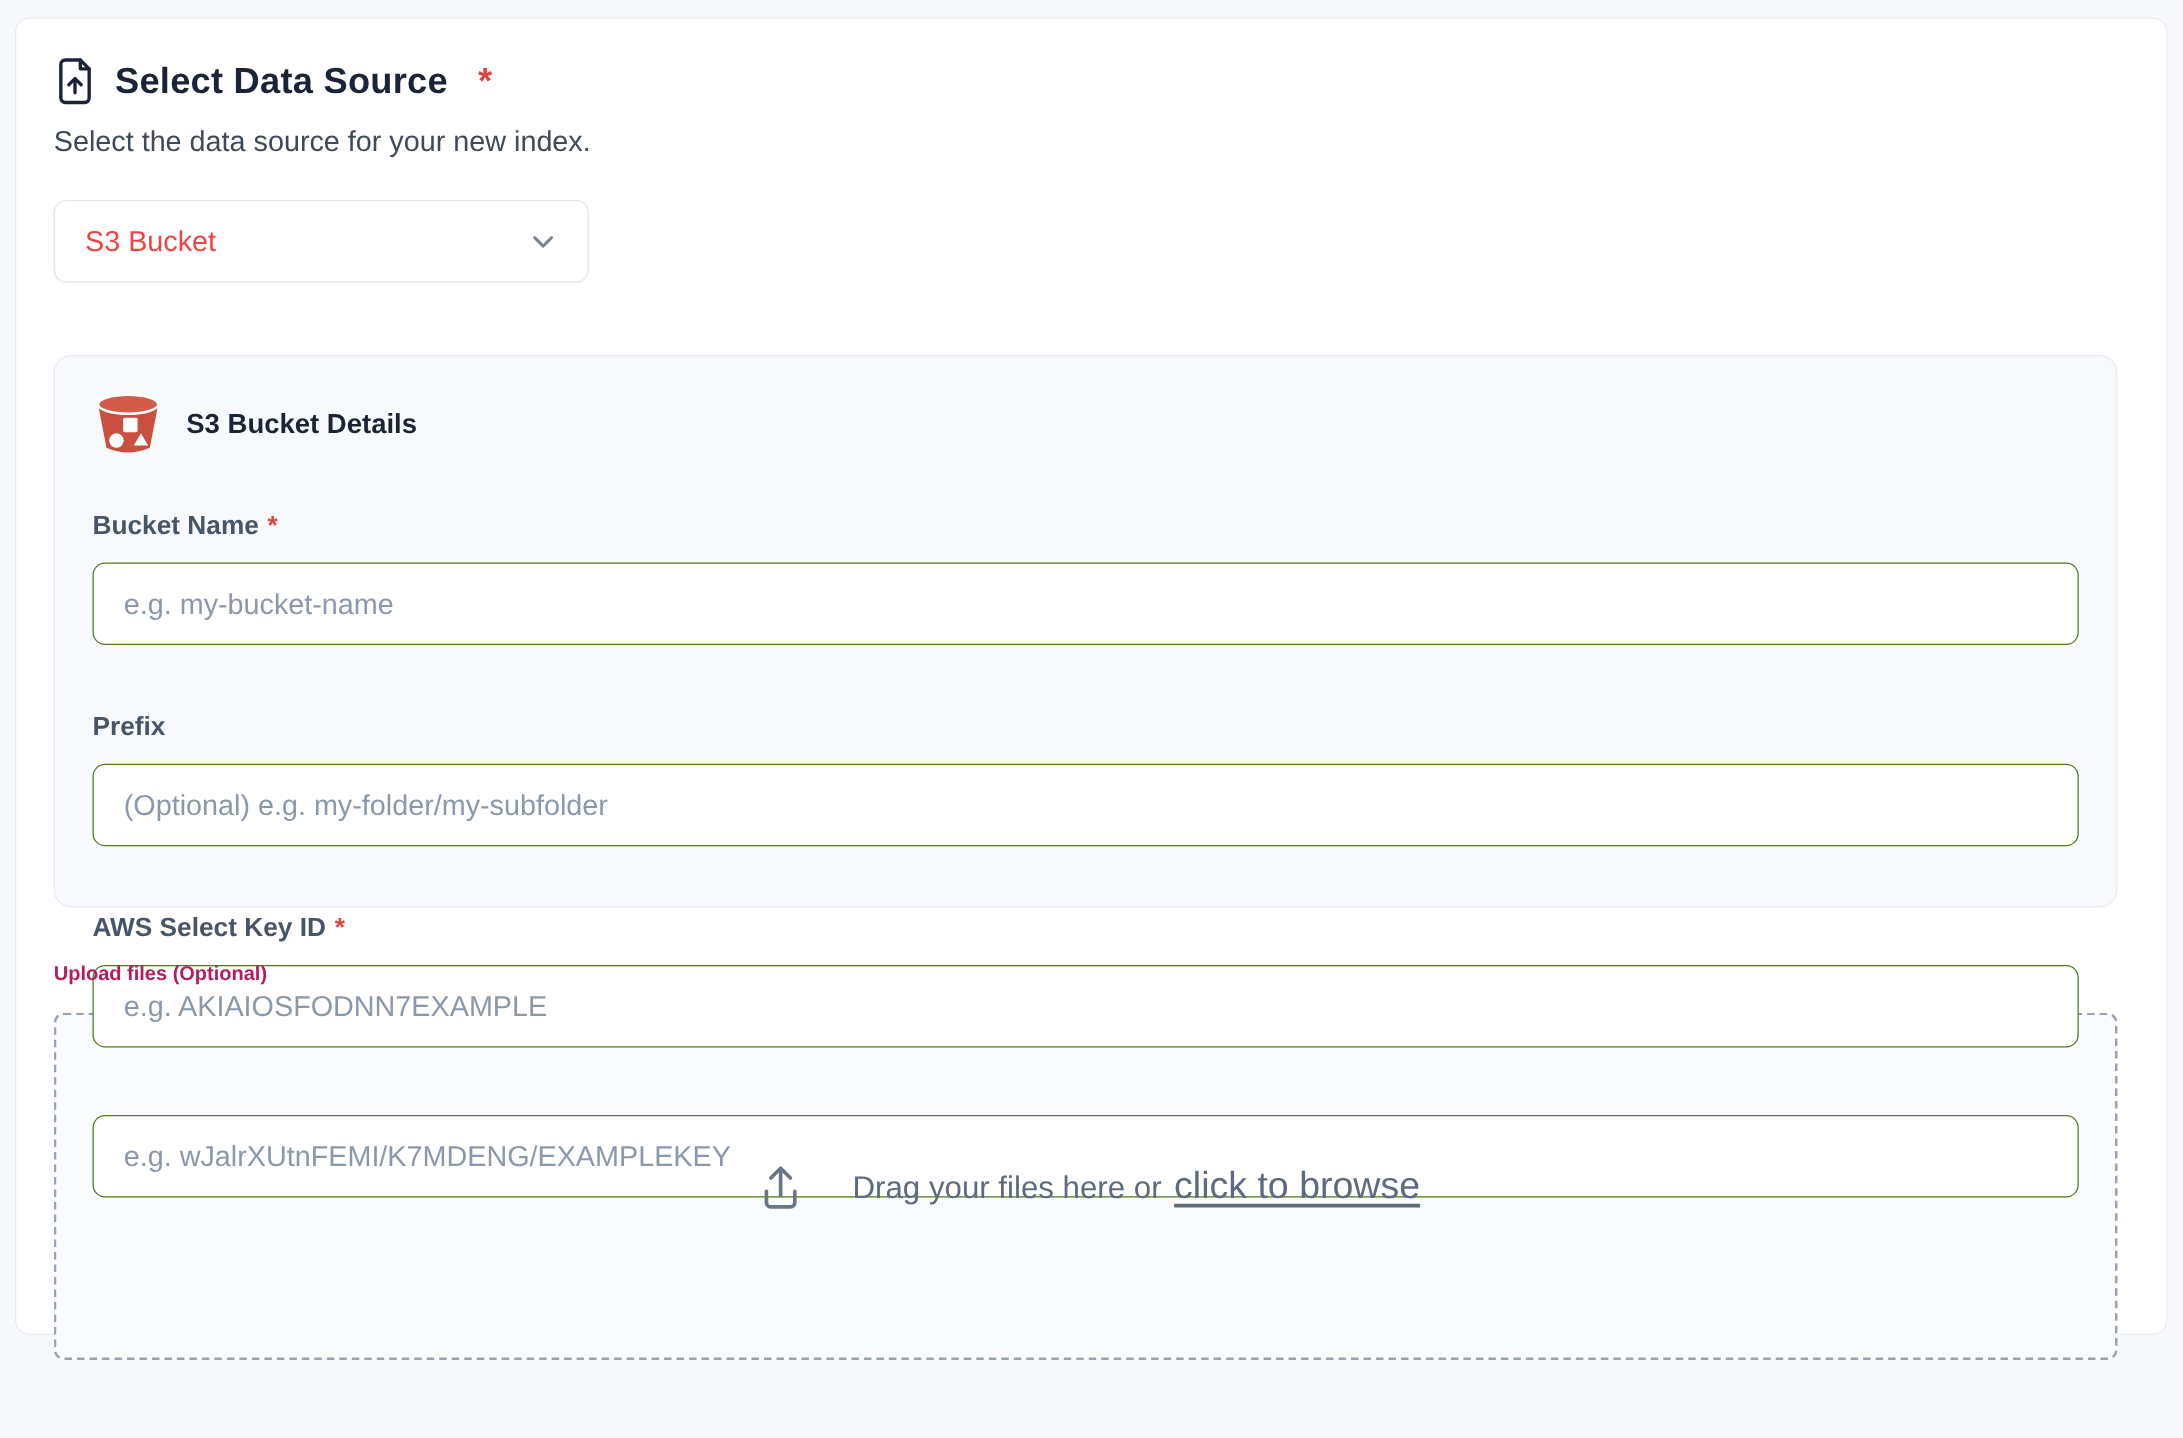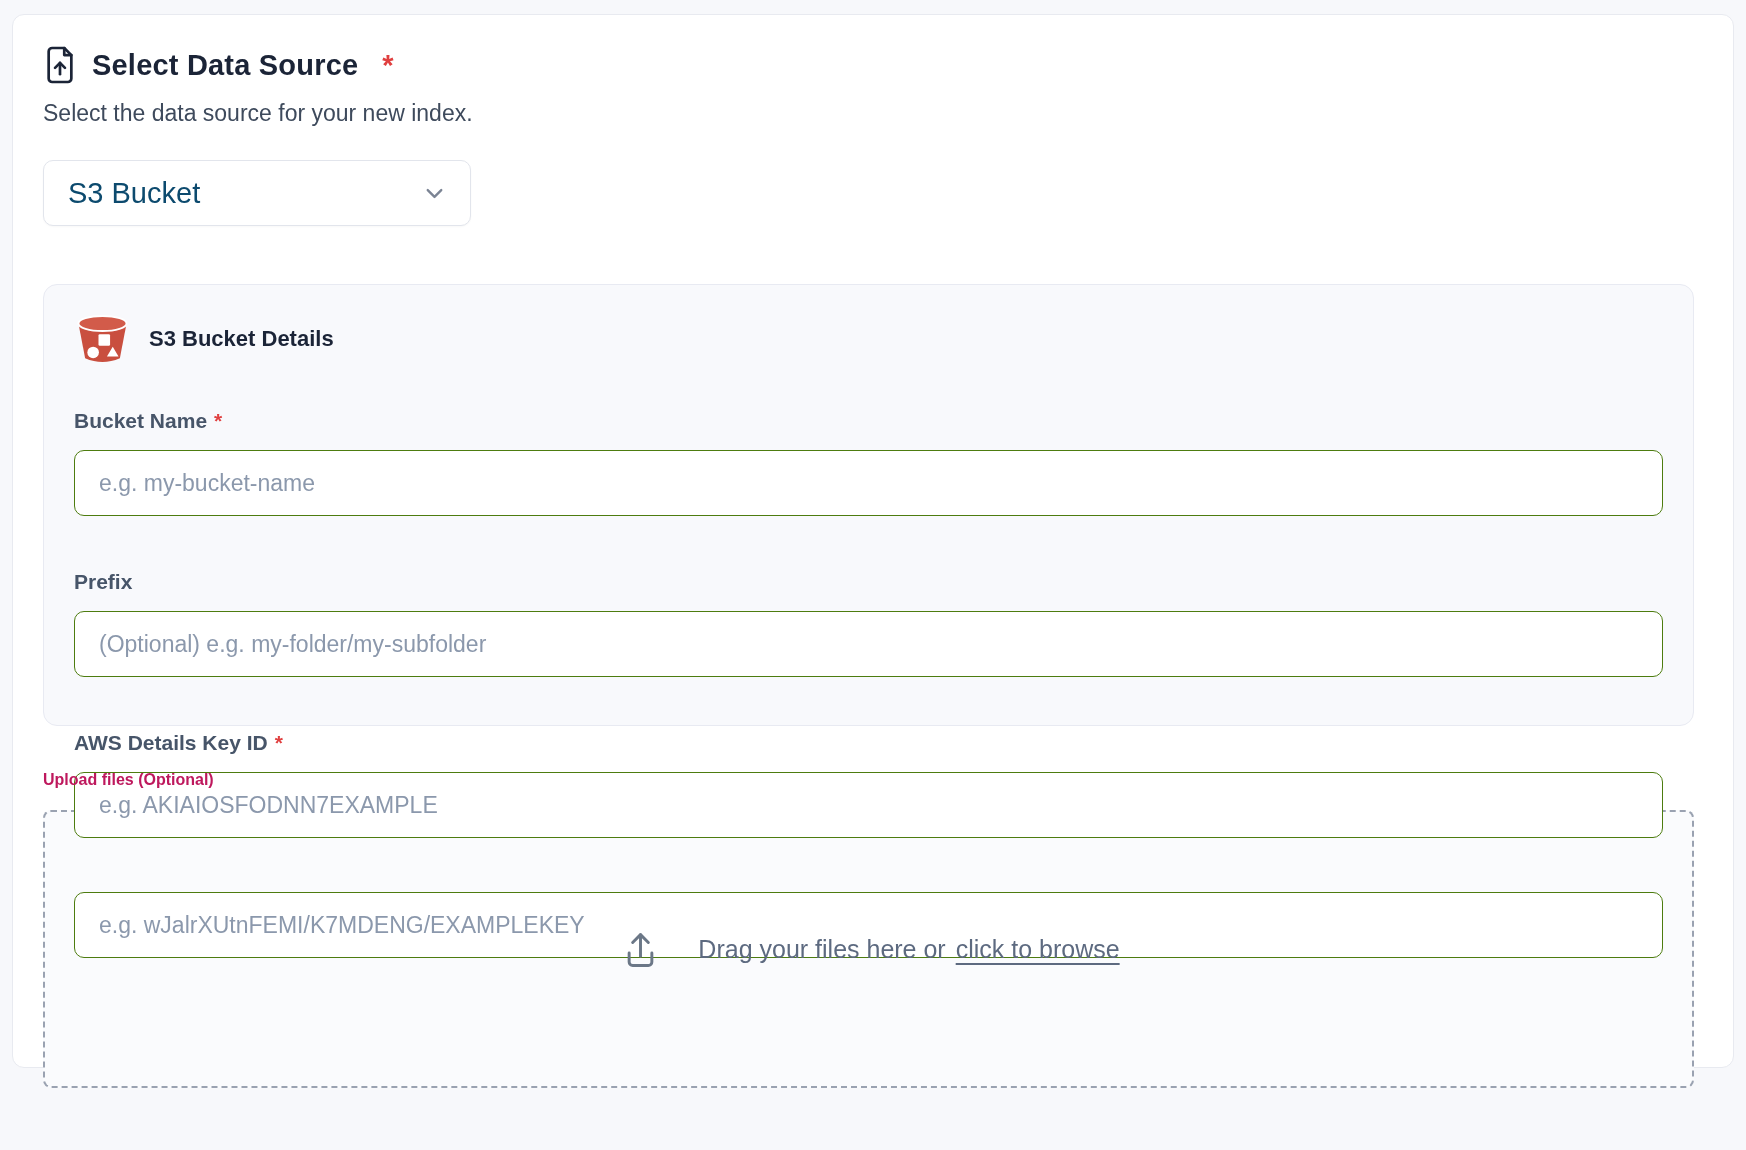--- a/index.html
+++ b/index.html
@@ -41,21 +41,21 @@
     margin-top: 33px;
     width: 428px; height: 66px;
     background: #ffffff;
     border: 1px solid #e2e5ec;
     border-radius: 10px;
     display: flex; align-items: center; justify-content: space-between;
     padding: 0 22px 0 24px;
     cursor: pointer;
     box-shadow: 0 1px 2px rgba(16,24,40,0.03);
   }
-  .select-value { font-size: 29px; color: #0c4a6e; }
+  .select-value { font-size: 23px; color: #ef4444; }
   
   .panel {
     margin-top: 58px;
     width: 1651px; height: 442px;
     background: #f8f9fc;
     border: 1px solid #e8eaf2;
     border-radius: 14px;
     padding: 26px 30px 0 30px;
   }
   .panel-header { display: flex; align-items: center; gap: 18px; height: 56px; }
@@ -94,21 +94,21 @@
     border: 2px dashed #9aa2b1;
     border-radius: 8px;
     display: flex; flex-direction: row;
     align-items: center; justify-content: center;
     gap: 34px;
     cursor: pointer;
   }
   .drag-row { display: flex; align-items: baseline; gap: 10px; }
   .drag-text { font-size: 25px; color: #5d6a80; }
   .browse-link {
-    font-size: 25px; color: #5d6a80;
+    font-size: 30px; color: #5d6a80;
     text-decoration: underline;
     text-underline-offset: 5px;
     cursor: pointer;
   }
   .icon { display: inline-flex; flex: none; }
 </style>
 </head>
 <body>
 
 <div class="card">
@@ -162,21 +162,21 @@
 
       <div class="field">
         <div class="field-label-row">
           <span class="field-label">Prefix</span><span class="req"></span>
         </div>
         <input class="text-input" type="text" placeholder="(Optional) e.g. my-folder/my-subfolder" style="">
       </div>
 
       <div class="field">
         <div class="field-label-row">
-          <span class="field-label">AWS Details Key ID</span><span class="req">*</span>
+          <span class="field-label">AWS Select Key ID</span><span class="req">*</span>
         </div>
         <input class="text-input" type="text" placeholder="e.g. AKIAIOSFODNN7EXAMPLE" style="">
       </div>
 
       <div class="field">
         <input class="text-input" type="text" placeholder="e.g. wJalrXUtnFEMI/K7MDENG/EXAMPLEKEY" style="">
       </div>
 
     </div>
   </div>

